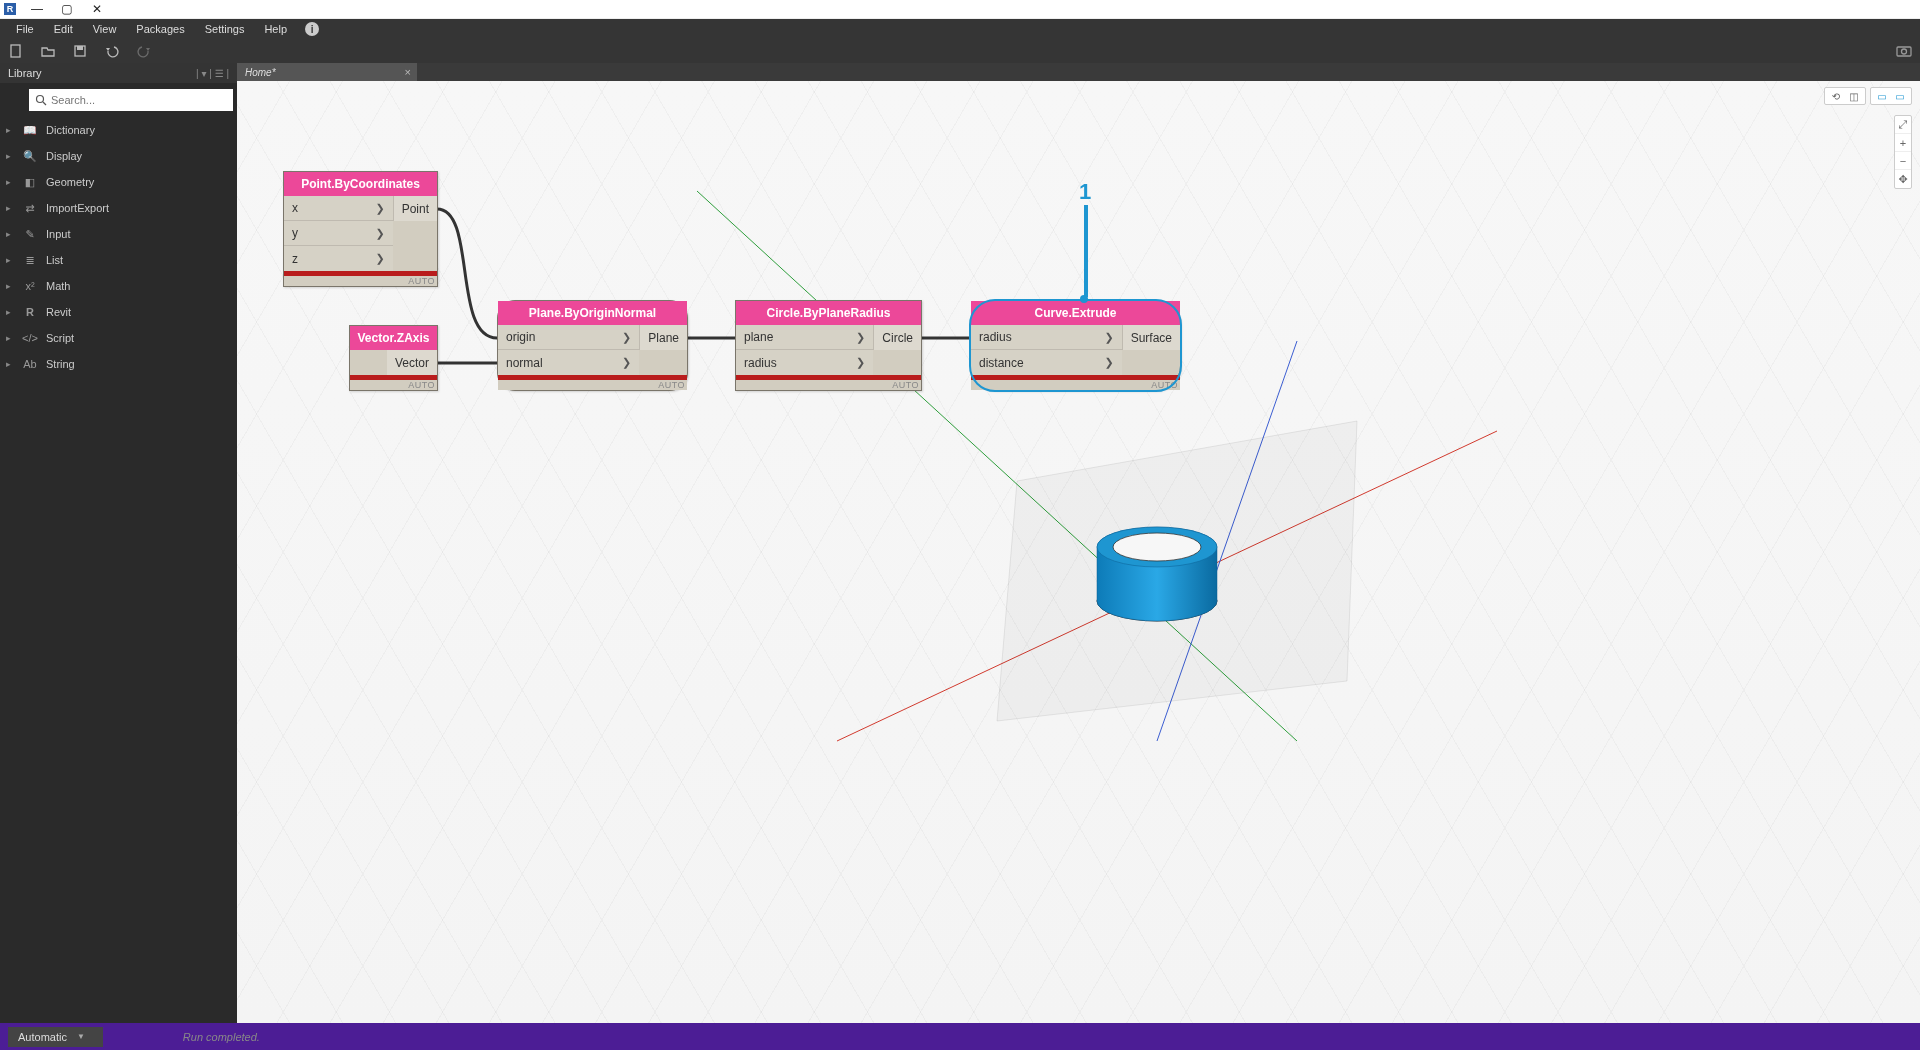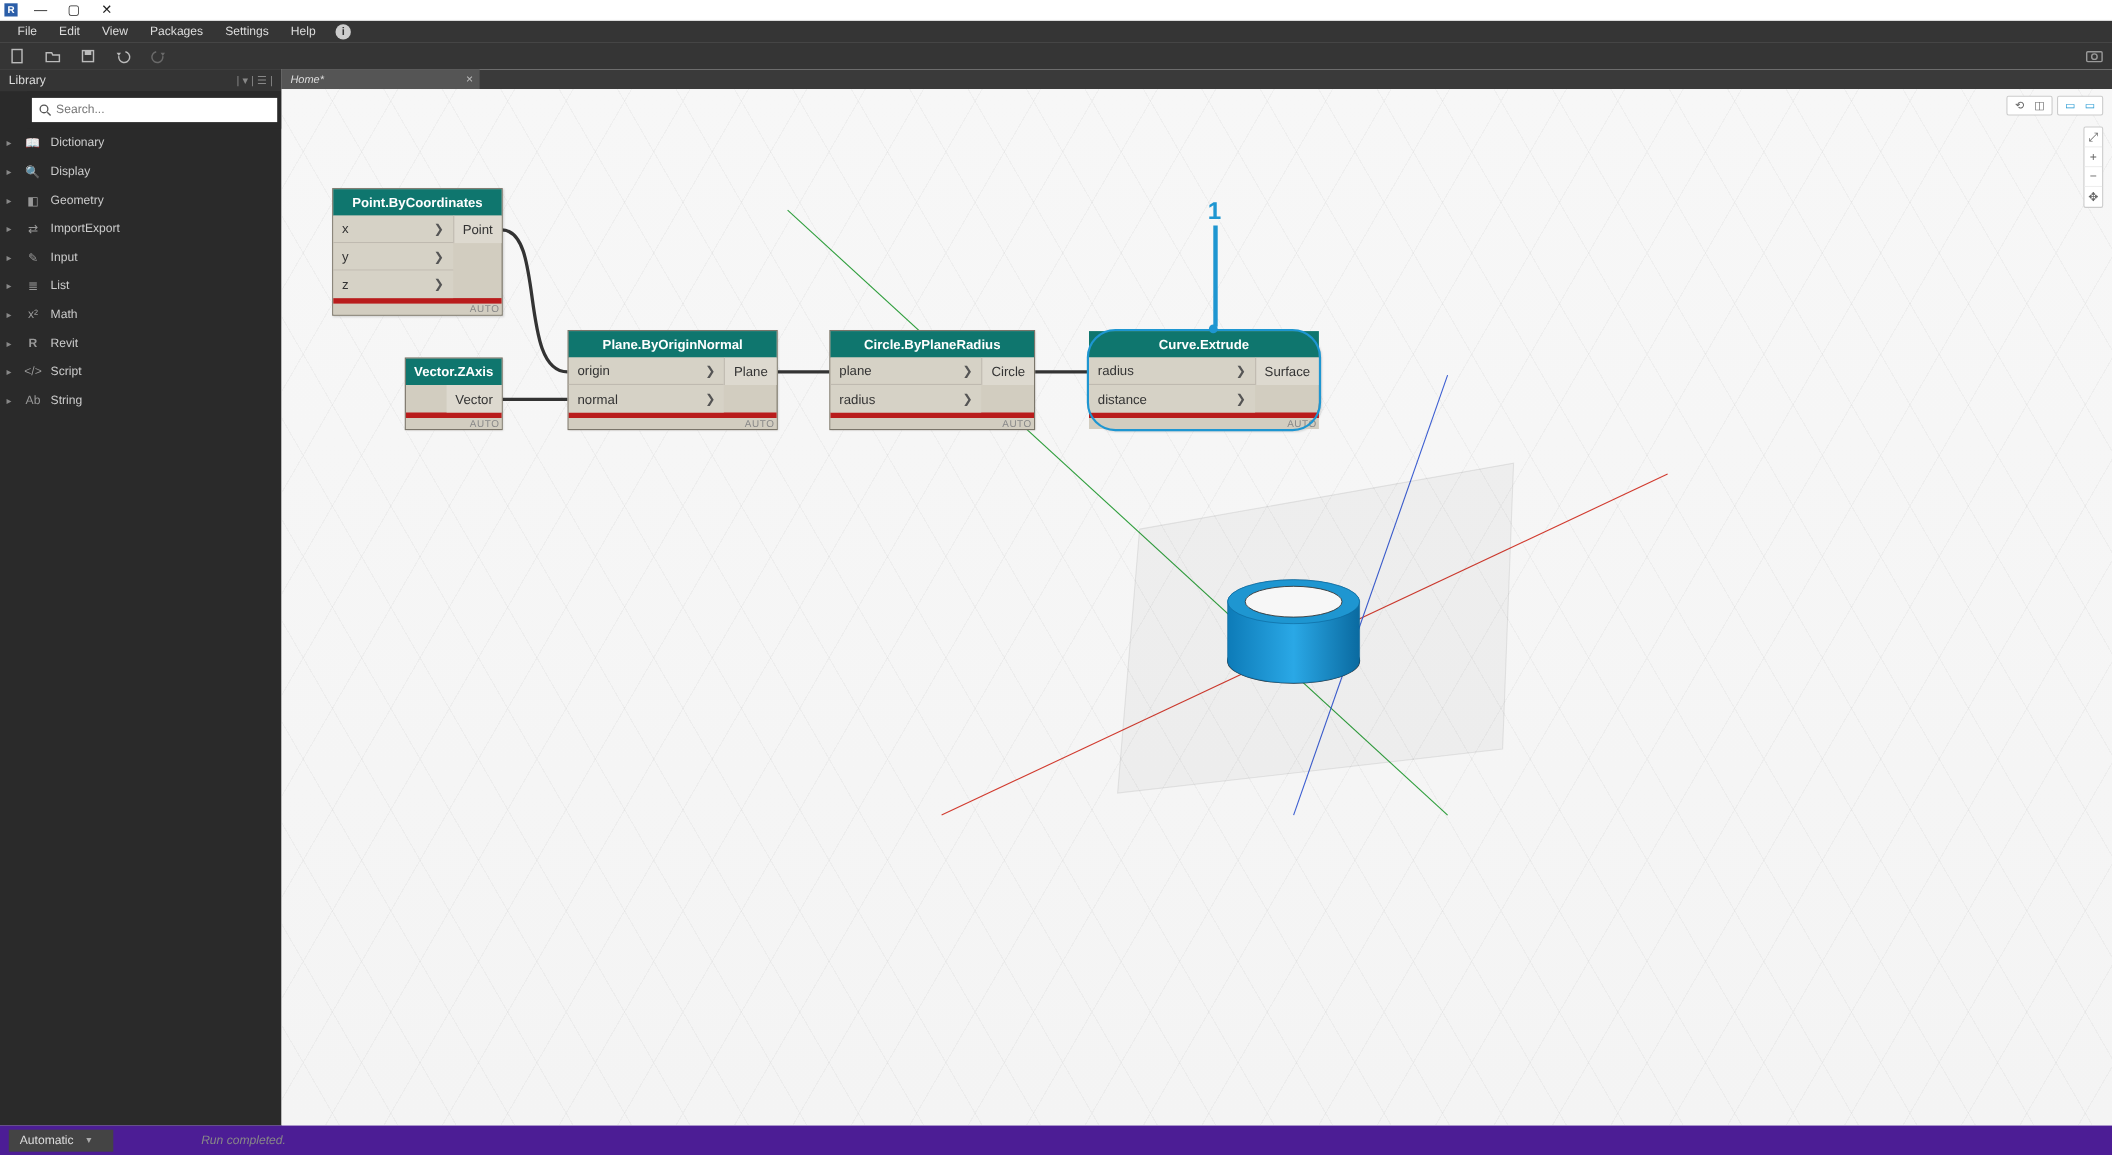--- a/index.html
+++ b/index.html
@@ -18,21 +18,21 @@
 
 
 .toolbar { height: 24px; background: #353535; display: flex; align-items: center; padding: 0 8px; gap: 16px; }
 .toolbar .tb-icon { width: 16px; height: 16px; color: #bbb; display: inline-flex; align-items: center; justify-content: center; }
 .toolbar .spacer { flex: 1; }
 
 
 .main { display: flex; height: calc(100% - 19px - 20px - 24px - 27px); }
 
 
-.library { width: 256px; background: #2a2a2a; color: #ccc; display: flex; flex-direction: column; }
+.library { width: 237px; background: #2a2a2a; color: #ccc; display: flex; flex-direction: column; }
 .library-header { height: 20px; background: #343434; display: flex; align-items: center; padding: 0 8px; font-size: 11px; }
 .library-header .lh-title { flex: 1; color: #ddd;}
 .library-header .lh-icons { display: flex; gap: 6px; color: #888; font-size: 10px;}
 .search-row { padding: 6px 4px; background: #2a2a2a; margin-left: 25px; }
 .search-box { width: 100%; height: 22px; background: #fff; border: none; display: flex; align-items: center; padding: 0 6px; }
 .search-box input { flex: 1; border: none; outline: none; font-size: 11px; background: transparent; color: #333;}
 .search-box .mag { width: 12px; height: 12px; margin-right: 4px;}
 .lib-list { flex: 1; overflow: auto; }
 .lib-item { height: 26px; display: flex; align-items: center; padding: 0 6px; font-size: 11px; color: #ccc; gap: 8px; }
 .lib-caret { width: 8px; color: #888; font-size: 9px;}
@@ -50,21 +50,21 @@
   background:
     repeating-linear-gradient(120deg, rgba(0,0,0,0) 0 45px, rgba(0,0,0,0.03) 45px 46px),
     repeating-linear-gradient(60deg, rgba(0,0,0,0) 0 45px, rgba(0,0,0,0.03) 45px 46px),
     linear-gradient(#f7f7f7,#f4f4f4);
 }
 .wire-svg, .overlay-svg { position: absolute; inset: 0; width: 100%; height: 100%; }
 
 
 .node { position: absolute; background: #d2cdc0; border: 1px solid #7a756a; box-shadow: 1px 1px 2px rgba(0,0,0,0.15); font-size: 12px; color: #333;}
 .node.selected { outline: 2px solid #1e96d1; outline-offset: -1px; border-radius: 25px;}
-.node-title { background: #0f766e; color: #fff; font-weight: 600; font-size: 12px; text-align: center; padding: 5px 4px; }
+.node-title { background: #ec4899; color: #fff; font-weight: 600; font-size: 12px; text-align: center; padding: 5px 4px; }
 .node-body { display: flex; }
 .ports-in, .ports-out { display: flex; flex-direction: column; }
 .ports-in .port, .ports-out .port { height: 25px; display: flex; align-items: center; padding: 0 8px; white-space: nowrap;}
 .ports-in .port { border-bottom: 1px solid #bfbab0; justify-content: space-between; gap: 12px; background: #d6d2c6;}
 .ports-in .port:last-child { border-bottom: none;}
 .ports-in .chev { color: #555; font-size: 11px;}
 .ports-out .port { border-left: 1px solid #bfbab0; background: #ddd9cf; }
 .node-footer { height: 15px; display: flex; justify-content: flex-end; align-items: center; padding: 0 2px; font-size: 9px; letter-spacing: 0.5px; color: #888; border-top: 5px solid #b91c1c; background: #d2cdc0;}
 
 
@@ -290,21 +290,21 @@
         <div class="node-title">Vector.ZAxis</div>
         <div class="node-body">
           <div class="ports-in" style="flex:1"></div>
           <div class="ports-out" style="flex:1; border-left:none;">
             <div class="port" style="justify-content:flex-end; border-left:none;">Vector</div>
           </div>
         </div>
         <div class="node-footer">AUTO</div>
       </div>
 
-      <div class="node" style="left:260px; top:219px; width:191px;">
+      <div class="node" style="left:260px; top:219px; width:191px;border-radius:18px;">
         <div class="node-title">Plane.ByOriginNormal</div>
         <div class="node-body">
           <div class="ports-in" style="flex:1">
             <div class="port">
                 <span>origin</span>
                 <span class="chev">❯</span>
               </div>
             <div class="port">
                 <span>normal</span>
                 <span class="chev">❯</span>

